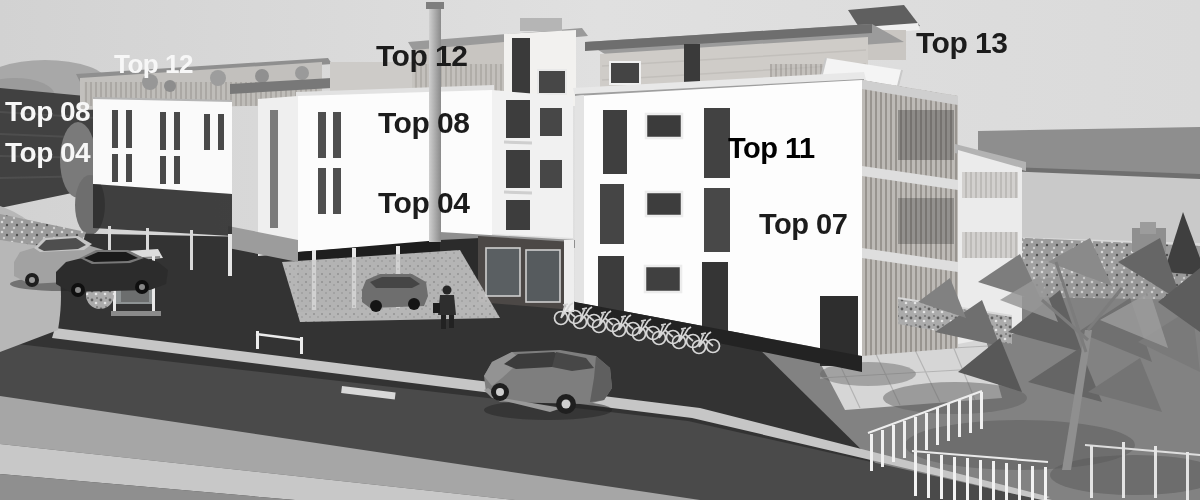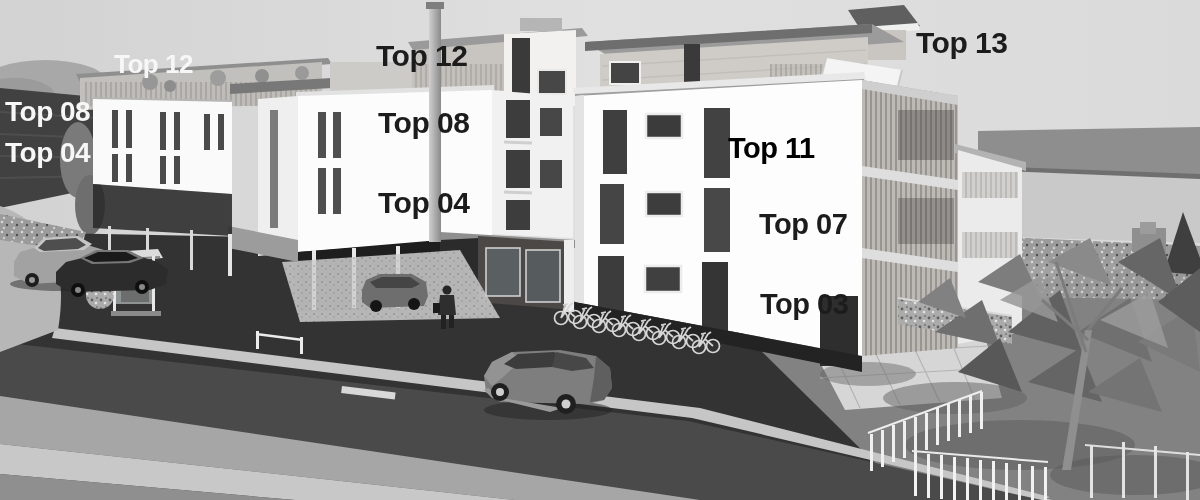--- a/index.html
+++ b/index.html
@@ -400,15 +400,14 @@
 <div id="label-layer">
       <div class="unit-label" style="left: 114px; top: 51px; font-size: 26px; color: rgb(247, 247, 247);">Top 12</div>
       <div class="unit-label" style="left: 5px; top: 98px; font-size: 28px; color: rgb(247, 247, 247);">Top 08</div>
       <div class="unit-label" style="left: 5px; top: 139px; font-size: 28px; color: rgb(247, 247, 247);">Top 04</div>
       <div class="unit-label" style="left: 376px; top: 41px; font-size: 30px; color: rgb(28, 28, 28);">Top 12</div>
       <div class="unit-label" style="left: 378px; top: 108px; font-size: 30px; color: rgb(28, 28, 28);">Top 08</div>
       <div class="unit-label" style="left: 378px; top: 188px; font-size: 30px; color: rgb(28, 28, 28);">Top 04</div>
       <div class="unit-label" style="left: 916px; top: 28px; font-size: 30px; color: rgb(28, 28, 28);">Top 13</div>
       <div class="unit-label" style="left: 728px; top: 134px; font-size: 29px; color: #000000;">Top 11</div>
       <div class="unit-label" style="left: 753px; top: 210px; font-size: 29px; color: rgb(28, 28, 28); margin-left: 6px;">Top 07</div>
-      <div class="unit-label" style="left: 760px; top: 290px; font-size: 29px; color: rgb(28, 28, 28);">Top 03</div>
     </div>
 </div>
 
 </body></html>

